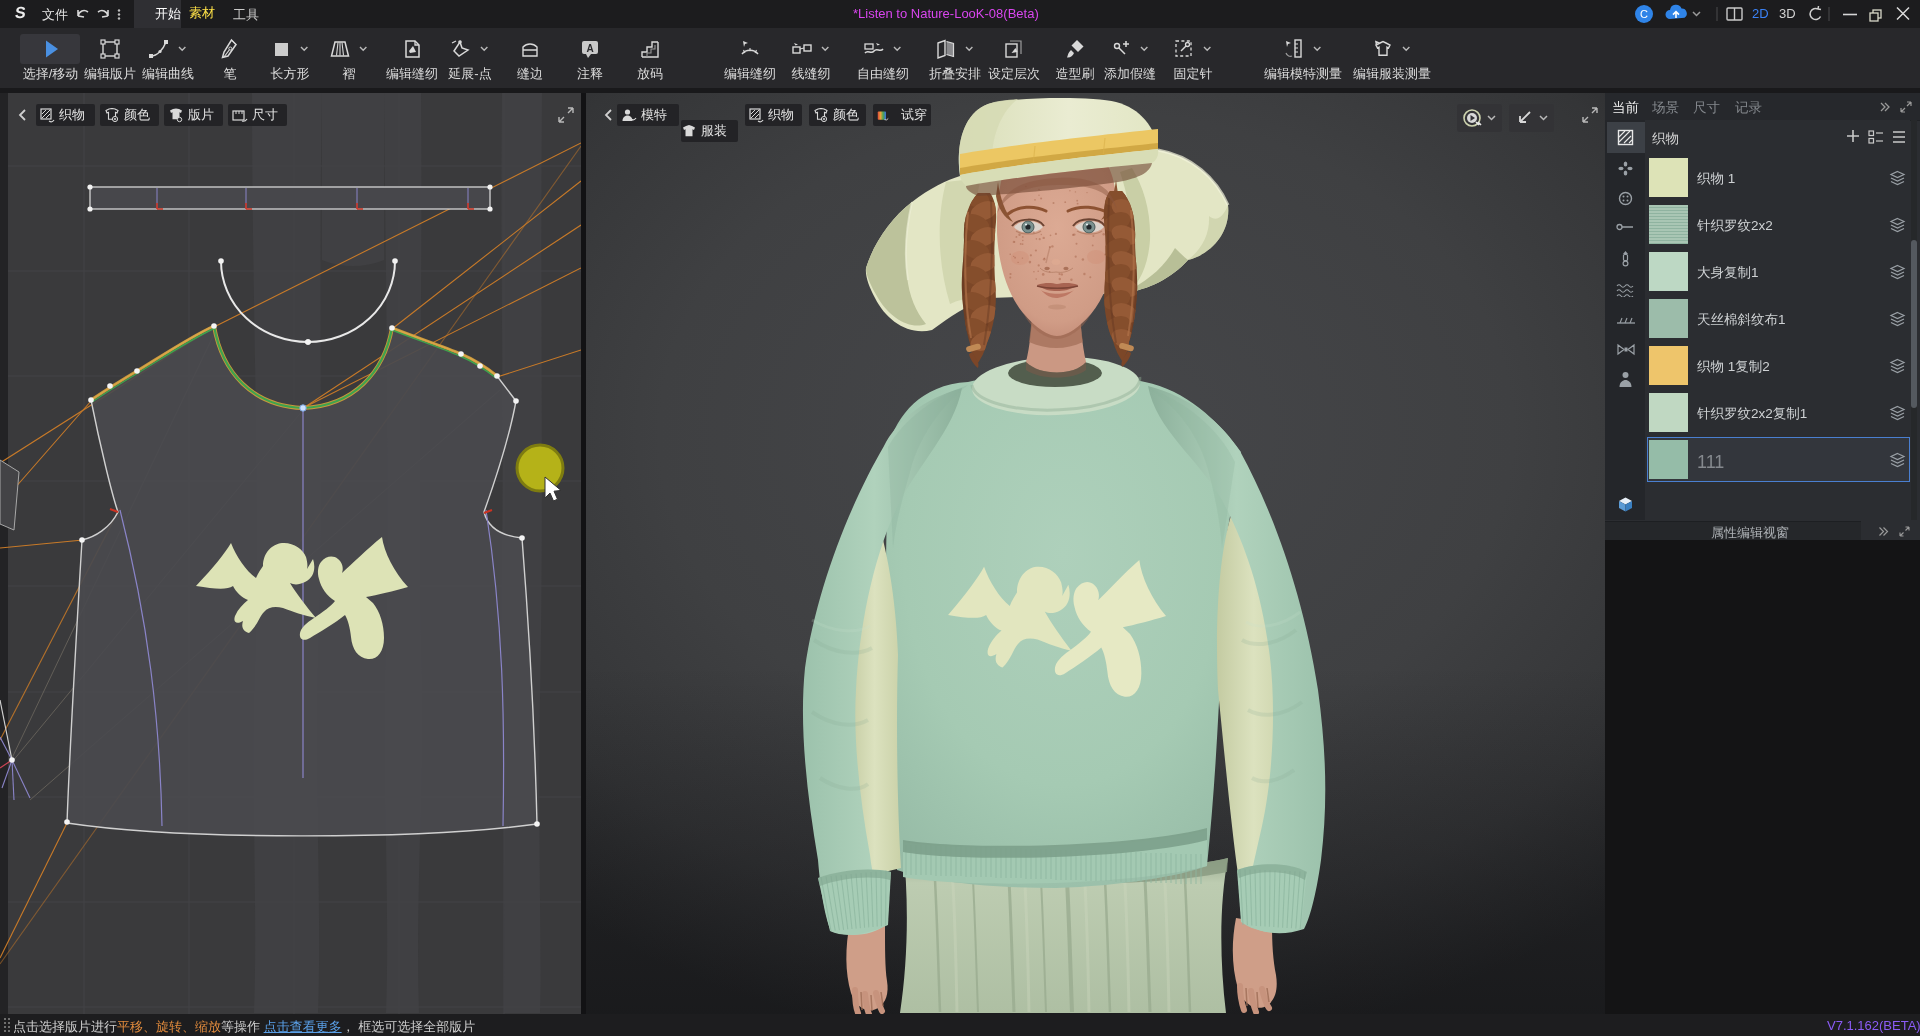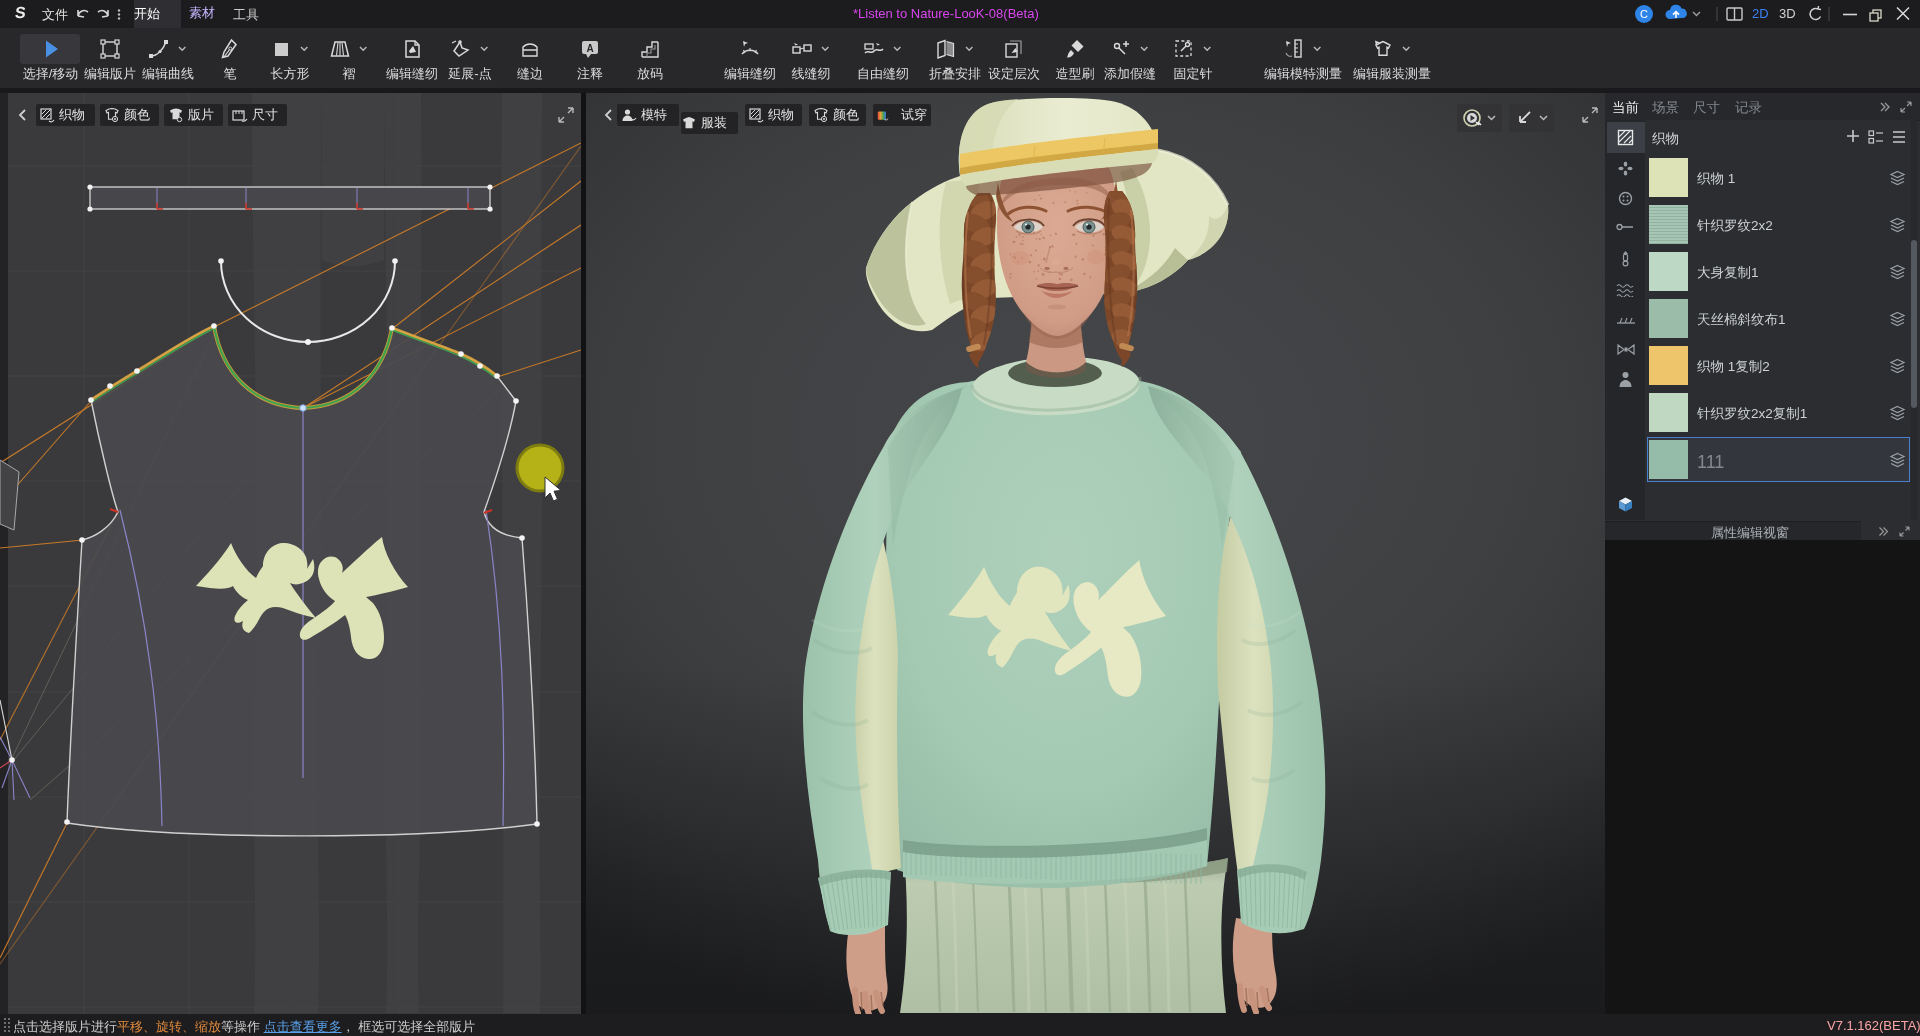--- a/index.html
+++ b/index.html
@@ -27,22 +27,22 @@
 <div class="abs titlebar">
 <div class="abs" style="left:15px;top:4px;width:15px;height:19px;color:#ececec;font-size:16px;font-weight:bold;font-family:'Liberation Sans',sans-serif;transform:skewX(-6deg)">S</div>
 <span class="abs" style="left:42px;top:6px">文件</span>
 <svg class="abs" style="left:75px;top:6px" width="50" height="16" viewBox="0 0 50 16">
 <path d="M3,10 C4,5 9,3 13,6 M3,10 l0,-6 M3,10 l6,1" stroke="#d8d8d8" stroke-width="1.6" fill="none"></path>
 <path d="M33,10 C32,5 27,3 23,6 M33,10 l0,-6 M33,10 l-6,1" stroke="#d8d8d8" stroke-width="1.6" fill="none"></path>
 <circle cx="44" cy="4.5" r="1.2" fill="#bdbdbd"></circle>
         <circle cx="44" cy="8.5" r="1.2" fill="#bdbdbd"></circle>
         <circle cx="44" cy="12.5" r="1.2" fill="#bdbdbd"></circle>
 </svg>
-<div class="abs" style="left:134px;top:0;width:47px;height:28px;background:#2f2f33;text-align:left;line-height:28px;color:#fff">开始</div>
-<span class="abs" style="left:189px;top:4px;color:#c4b5fd">素材</span>
+<div class="abs" style="left:134px;top:0;width:47px;height:28px;background:#2f2f33;text-align:right;line-height:28px;color:#fff">开始</div>
+<span class="abs" style="left:189px;top:4px;color:#fde047">素材</span>
 <span class="abs" style="left:233px;top:6px;color:#c9c9c9">工具</span>
 <span class="abs" style="left:853px;top:6px;color:#d946ef">*Listen to Nature-LooK-08(Beta)</span>
 <svg class="abs" style="left:1633px;top:3px" width="200" height="22" viewBox="0 0 200 22">
 <circle cx="11" cy="11" r="9" fill="#2f84e8"></circle>
         <text x="11" y="15" font-size="11" fill="#fff" text-anchor="middle" font-family="Liberation Sans">C</text>
 <path d="M37,16 a4.5,4.5 0 0 1 0,-9 a6,6 0 0 1 11.5,-1.5 a5,5 0 0 1 3,9.2 z" fill="#2f84e8"></path>
 <path d="M43,15 v-6 m-3,2.6 l3,-3 l3,3" stroke="#fff" stroke-width="1.6" fill="none"></path>
 <path d="M60,9 l3.5,3.5 3.5,-3.5" stroke="#9a9a9a" stroke-width="1.5" fill="none"></path>
 <line x1="84" y1="4" x2="84" y2="18" stroke="#4a4a4d" stroke-width="1"></line>
 <rect x="94" y="5" width="15" height="12" rx="1" fill="none" stroke="#c9c9c9" stroke-width="1.4"></rect>
@@ -799,21 +799,21 @@
         <path d="M10,3 l-5,5 5,5" stroke="#cfcfcf" stroke-width="1.8" fill="none"></path>
       </svg>
 <div class="vbtn" style="left:31px;top:11px;width:62px;padding:0 4px;gap:4px">
         <svg width="16" height="15" viewBox="0 0 16 15">
           <circle cx="6.5" cy="4" r="2.6" fill="#d9d9d9"></circle>
           <path d="M1.5,13 c0,-4 3,-5.5 5,-5.5 c2,0 5,1.5 5,5.5 z" fill="#d9d9d9"></path>
           <path d="M10,11 q3,2 5,-1" stroke="#d9d9d9" fill="none" stroke-width="1.2"></path>
         </svg>
         <span>模特</span>
       </div>
-<div class="vbtn" style="left:95px;top:19px;width:57px;padding:0 0;gap:4px">
+<div class="vbtn" style="left:95px;top:27px;width:57px;padding:0 0;gap:4px">
         <svg width="16" height="15" viewBox="0 0 16 15">
           <path d="M5,2 l3,-1 3,1 3,1.5 -1,2.5 -1.5,-0.7 v7 h-7 v-7 l-1.5,0.7 -1,-2.5 z" fill="#d9d9d9"></path>
         </svg>
         <span>服装</span>
       </div>
 <div class="vbtn" style="left:159px;top:11px;width:57px;padding:0 4px;gap:4px">
         <svg width="15" height="15" viewBox="0 0 15 15">
           <rect x="1" y="1" width="10" height="10" fill="none" stroke="#d9d9d9" stroke-width="1.2"></rect>
           <path d="M2,10 l8,-8 M2,6 l4,-4 M6,10 l4,-4" stroke="#d9d9d9" stroke-width="1"></path>
           <path d="M9,13 q3,2 5,-1" stroke="#d9d9d9" fill="none" stroke-width="1.2"></path>
@@ -1000,14 +1000,14 @@
           <circle cx="3" cy="6" r="1"></circle>
           <circle cx="3" cy="10" r="1"></circle>
           <circle cx="3" cy="14" r="1"></circle>
 <circle cx="7" cy="2" r="1"></circle>
           <circle cx="7" cy="6" r="1"></circle>
           <circle cx="7" cy="10" r="1"></circle>
           <circle cx="7" cy="14" r="1"></circle>
         </g>
       </svg>
 <div class="abs" style="left:13px;top:4px;white-space:nowrap">点击选择版片进行<span style="color:#e08a3c">平移、旋转、缩放</span>等操作 <span style="color:#5aa0e8;text-decoration:underline">点击查看更多</span>， 框选可选择全部版片</div>
-<span class="abs" style="left:1827px;top:4px;color:#fca5a5">V7.1.162(BETA)</span>
+<span class="abs" style="left:1827px;top:4px;color:#8b5cf6">V7.1.162(BETA)</span>
 </div>
 </div>
 </body></html>

